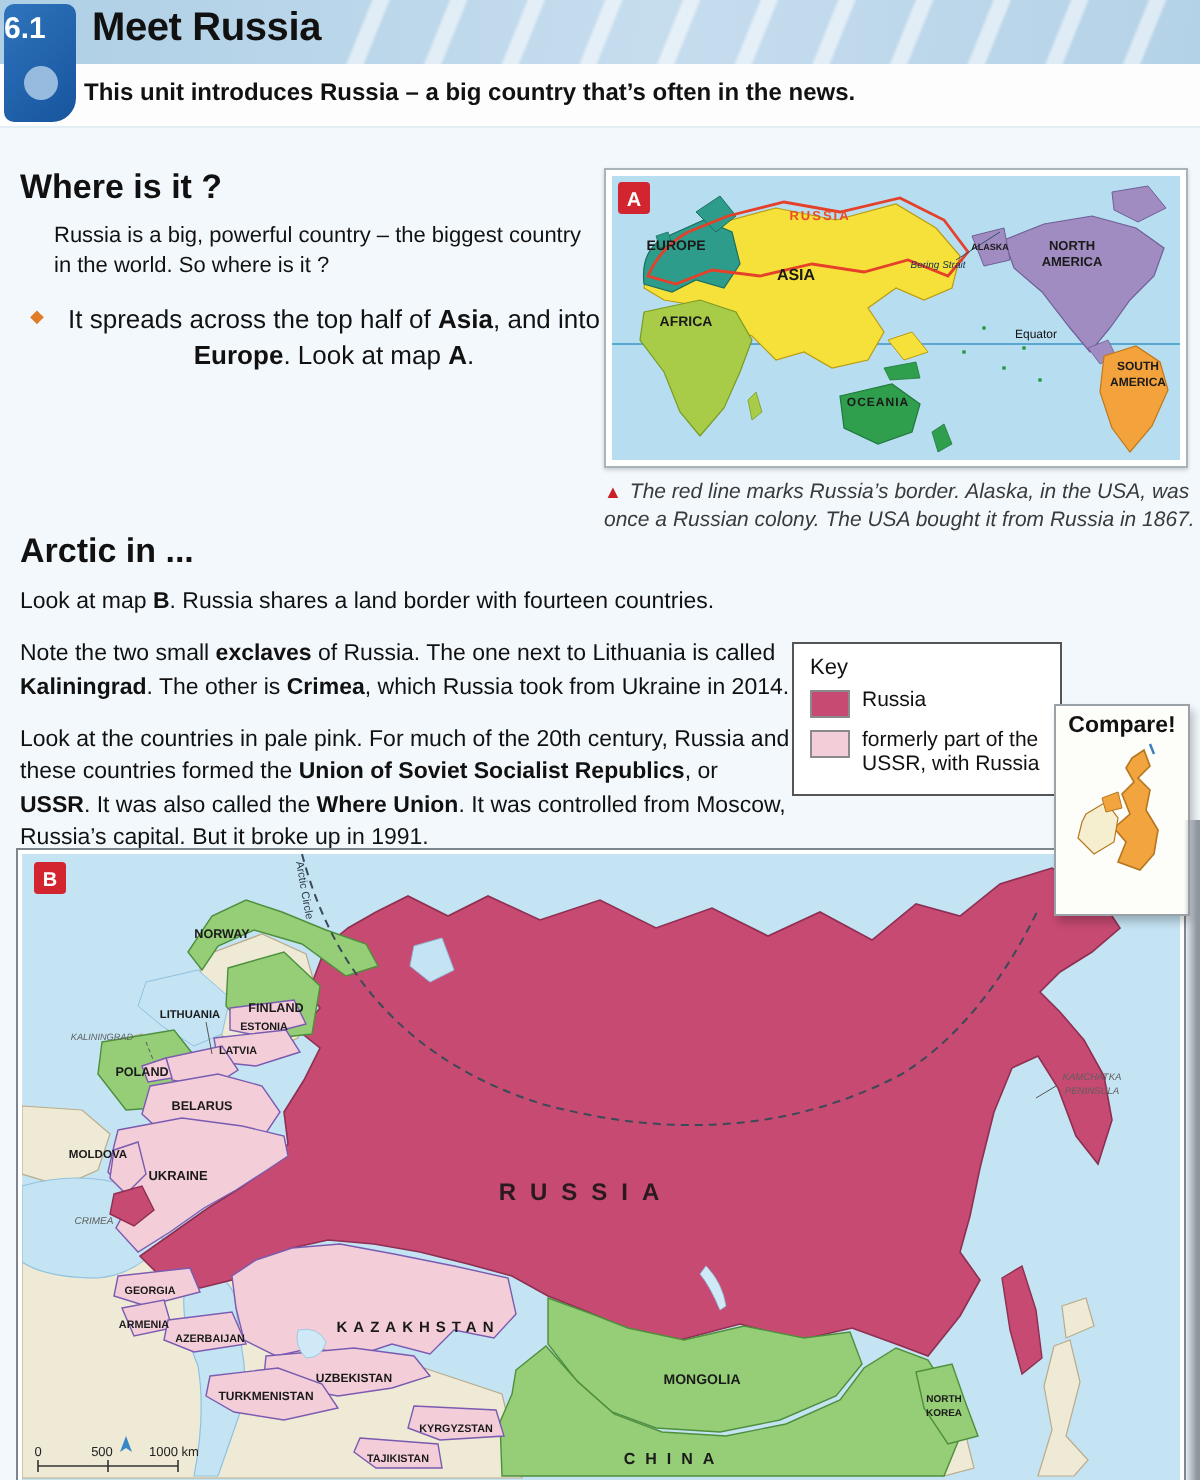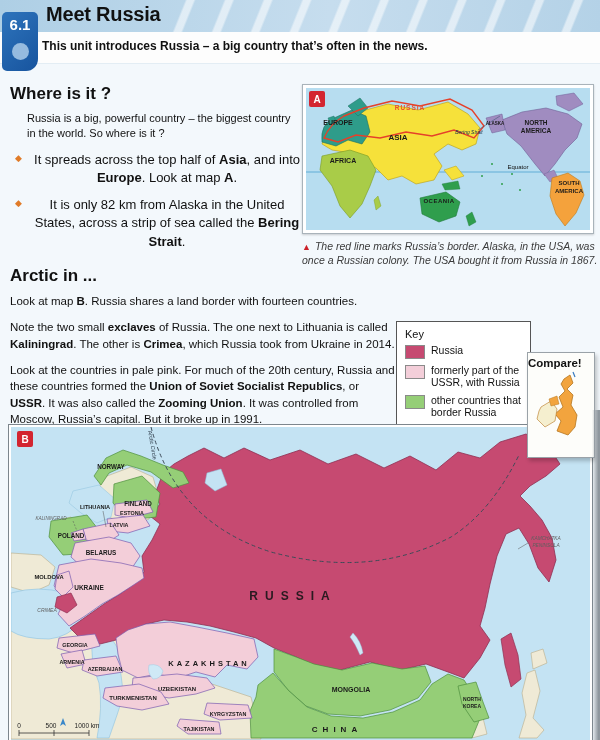--- a/index.html
+++ b/index.html
@@ -7,23 +7,23 @@
        background:#f3f8fc;font-family:"Liberation Sans",sans-serif;color:#111;}
 
   
   .band-top{position:absolute;left:0;top:0;width:600px;height:32px;
     background:linear-gradient(95deg,#aecfe5,#c6ddee 55%,#b4d2e7);}
   .band-streaks{position:absolute;right:0;top:0;width:430px;height:32px;
     background:repeating-linear-gradient(112deg,rgba(255,255,255,0) 0 14px,
       rgba(255,255,255,.55) 16px 22px,rgba(255,255,255,0) 24px 36px);}
   .band-bottom{position:absolute;left:0;top:32px;width:600px;height:31px;background:#fdfdfd;
     border-bottom:1px solid #e3edf4;}
-  .unit-badge{position:absolute;left:2px;top:12px;width:36px;height:59px;
+  .unit-badge{position:absolute;left:2px;top:2px;width:36px;height:59px;
     background:linear-gradient(135deg,#2e74bc,#17549e);border-radius:5px 5px 12px 5px;
-    text-align:center;}
+    text-align:left;}
   .unit-num{color:#fff;font-weight:bold;font-size:15px;padding-top:4px;}
   .unit-circle{width:17px;height:17px;border-radius:50%;background:#96bbdf;margin:10px auto 0;}
   .page-title{position:absolute;left:46px;top:3px;font-size:20px;font-weight:bold;letter-spacing:-.2px;}
   .intro-text{position:absolute;left:42px;top:39px;font-size:12px;font-weight:bold;}
 
   
   .where{position:absolute;left:10px;top:84px;width:290px;}
   .sec-head{font-size:17px;font-weight:bold;margin:0 0 7px 0;}
   .lead{font-size:11px;line-height:1.4;margin:0 0 9px 17px;}
   ul.bullets{list-style:none;margin:0;padding:0;}
@@ -48,21 +48,21 @@
     border:1px solid #555;padding:6px 7px 3px 8px;}
   .key-title{font-size:11px;font-weight:normal;margin-bottom:4px;}
   .key-item{display:flex;align-items:flex-start;margin-bottom:5px;}
   .swatch{width:18px;height:12px;border:1px solid #8a8a8a;margin-right:6px;flex:none;margin-top:1px;}
   .sw0{background:#c64a71;} .sw1{background:#f3ced9;} .sw2{background:#95ce77;}
   .key-label{font-size:10.5px;line-height:1.18;}
 
   
   .compare-box{position:absolute;left:527px;top:352px;width:68px;height:106px;
     background:#fdfdfa;border:1px solid #9aa2a8;box-shadow:2px 3px 4px rgba(0,0,0,.22);
-    z-index:30;box-sizing:border-box;}
+    z-index:30;text-align:center;box-sizing:border-box;}
   .compare-title{font-size:11.5px;font-weight:bold;margin-top:4px;}
 
   
   .mapB-frame{position:absolute;left:8px;top:424px;width:585px;height:320px;
     background:#fff;border:1px solid #7d868d;box-sizing:border-box;padding:2px;}
 
   .page-edge{position:absolute;right:0;top:410px;width:8px;height:330px;z-index:40;
     background:linear-gradient(to right,rgba(150,158,165,0),#8f979e 80%);}
 
   svg text{font-family:"Liberation Sans",sans-serif;}
@@ -80,21 +80,20 @@
   <div class="unit-circle"></div>
 </div>
 <div class="page-title">Meet Russia</div>
 <div class="intro-text">This unit introduces Russia – a big country that’s often in the news.</div>
 
 <div class="where">
   <div class="sec-head">Where is it ?</div>
   <p class="lead">Russia is a big, powerful country – the biggest country in the world. So where is it ?</p>
   <ul class="bullets">
     <li><span>It spreads across the top half of </span><b>Asia</b><span>, and into </span><b>Europe</b><span>. Look at map </span><b>A</b><span>.</span></li>
-    <li><span>It is only 82 km from Alaska in the United States, across a strip of sea called the </span><b>Bering Strait</b><span>.</span></li>
   </ul>
 </div>
 
 <div class="mapA-frame">
   <svg width="284" height="142" viewBox="0 0 284 142">
     <rect x="0" y="0" width="284" height="142" fill="#b7ddf0"></rect>
     <line x1="0" y1="84" x2="284" y2="84" stroke="#58a8d2" stroke-width="0.9"></line>
     <g>
       <path d="M16,56 Q18,38 34,32 L52,24 L82,16 L112,22 L142,14 L162,26 L174,40 L170,56 L156,62 L142,56 L128,66 L136,78 L128,92 L110,96 L96,88 L82,92 L70,80 L54,74 L38,64 L26,62 Z" fill="#f6e13a" stroke="#b99c10" stroke-width="0.6"></path>
       <path d="M138,82 L150,78 L158,88 L146,92 Z" fill="#f6e13a" stroke="#b99c10" stroke-width="0.5"></path>
@@ -146,36 +145,32 @@
   </svg>
 </div>
 <div class="mapA-caption">
   <span class="cap-tri">▲</span><span>The red line marks Russia’s border. Alaska, in the USA, was once a Russian colony. The USA bought it from Russia in 1867.</span>
 </div>
 
 <div class="zooming">
   <div class="sec-head">Arctic in ...</div>
   <p><span>Look at map </span><b>B</b><span>. Russia shares a land border with fourteen countries.</span></p>
   <p><span>Note the two small </span><b>exclaves</b><span> of Russia. The one next to Lithuania is called </span><b>Kaliningrad</b><span>. The other is </span><b>Crimea</b><span>, which Russia took from Ukraine in 2014.</span></p>
-  <p><span>Look at the countries in pale pink. For much of the 20th century, Russia and these countries formed the </span><b>Union of Soviet Socialist Republics</b><span>, or </span><b>USSR</b><span>. It was also called the </span><b>Zooming Union</b><span>. It was controlled from Moscow, Russia’s capital. But it broke up in 1991.</span></p>
+  <p><span>Look at the countries in pale pink. For much of the 20th century, Russia and these countries formed the </span><b>Union of Soviet Socialist Republics</b><span>, or </span><b>USSR</b><span>. It was also called the </span><b>Where Union</b><span>. It was controlled from Moscow, Russia’s capital. But it broke up in 1991.</span></p>
 </div>
 
 <div class="key-box">
   <div class="key-title">Key</div>
   <div class="key-item">
     <span class="swatch sw0"></span>
     <span class="key-label">Russia</span>
   </div>
   <div class="key-item">
     <span class="swatch sw1"></span>
     <span class="key-label">formerly part of the USSR, with Russia</span>
-  </div>
-  <div class="key-item">
-    <span class="swatch sw2"></span>
-    <span class="key-label">other countries that border Russia</span>
   </div>
 </div>
 
 <div class="compare-box">
   <div class="compare-title">Compare!</div>
   <svg width="62" height="82" viewBox="0 0 62 82">
     <line x1="45" y1="3" x2="47" y2="8" stroke="#3a7cc0" stroke-width="1.2"></line>
     <path d="M36,10 L42,6 L45,14 L39,20 L45,26 L43,36 L49,46 L47,58 L40,66 L29,62 L33,52 L27,45 L35,38 L31,28 L37,22 L33,15 Z" fill="#f2a43e" stroke="#b5761f" stroke-width="0.8"></path>
     <path d="M13,38 L23,32 L29,40 L27,52 L17,58 L9,50 L11,42 Z" fill="#f5efcf" stroke="#b5761f" stroke-width="0.6"></path>
     <path d="M21,30 L29,27 L31,35 L23,37 Z" fill="#f2a43e" stroke="#b5761f" stroke-width="0.5"></path>

